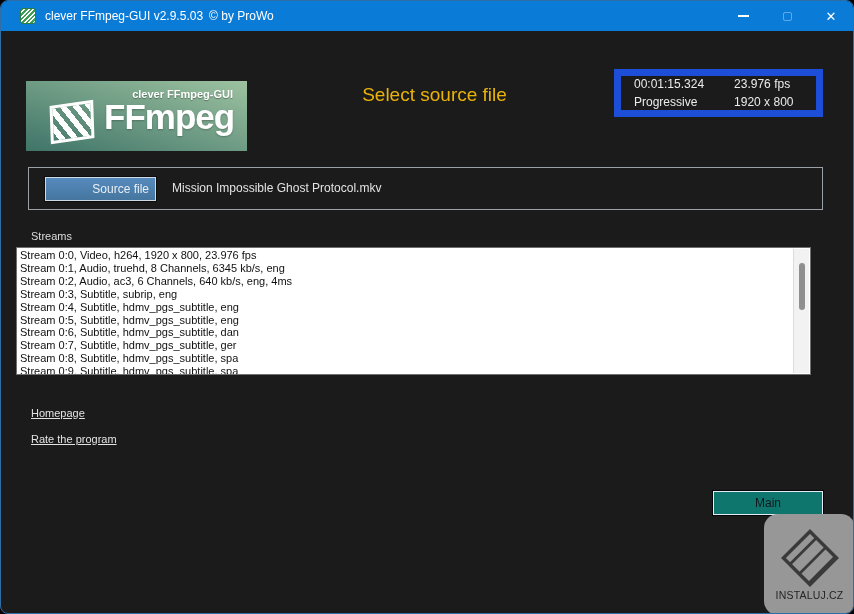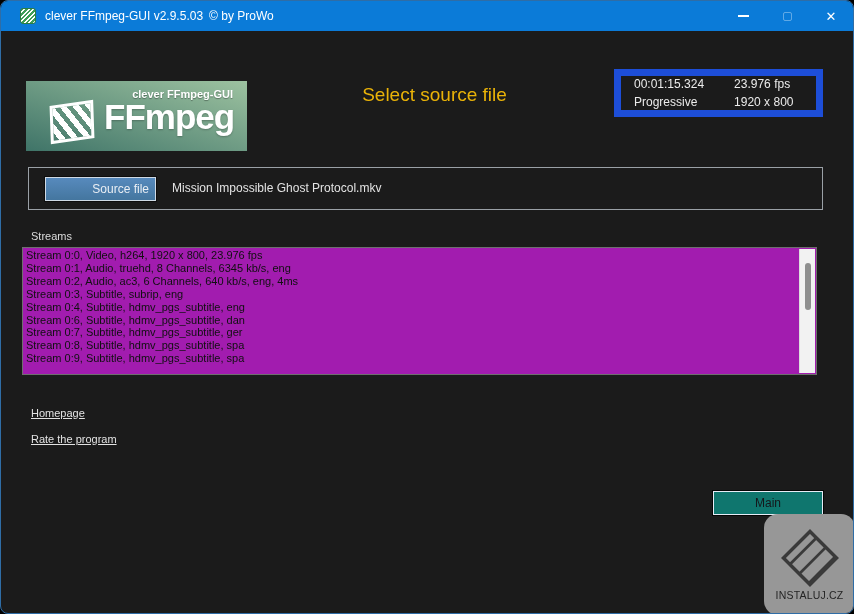--- a/index.html
+++ b/index.html
@@ -56,22 +56,22 @@
   .btn-source{
     position:absolute;left:16px;top:9px;width:111px;height:24px;
     background:linear-gradient(#578abd,#44769f);
     border:1px solid #cfdae5;box-shadow:0 0 0 1px #0d0d0d;
     color:#e9eef4;font-size:12px;font-family:inherit;cursor:pointer;text-align:right;
   }
   .source-filename{position:absolute;left:143px;top:13px;font-size:12px;color:#e3e3e3;}
   
   .streams-label{position:absolute;left:30px;top:229px;font-size:11px;color:#dcdcdc;}
   .listbox{
-    position:absolute;left:21px;top:246px;width:795px;height:128px;
-    background:#a21caf;border:1px solid #6f6f6f;overflow:hidden;
+    position:absolute;left:15px;top:246px;width:795px;height:128px;
+    background:#ffffff;border:1px solid #6f6f6f;overflow:hidden;
   }
   .listbox ul{margin:0;padding:1px 0 0 3px;list-style:none;font-size:11px;line-height:12.9px;color:#101010;}
   .listbox li{white-space:nowrap;cursor:default;}
   .v-scrollbar{
     position:absolute;top:1px;right:1px;bottom:1px;width:16px;background:#f2f2f2;
     border-left:1px solid #dcdcdc;
   }
   .v-thumb{position:absolute;top:14px;left:5px;width:6px;height:47px;background:#8f8f8f;border-radius:3px;}
   
   .page-link{position:absolute;left:30px;font-size:11px;color:#e2e2e2;text-decoration:underline;cursor:pointer;}
@@ -137,20 +137,21 @@
   </div>
 
   <div class="streams-label">Streams</div>
   <div class="listbox">
     <ul>
       <li>Stream 0:0, Video, h264, 1920 x 800, 23.976 fps</li>
       <li>Stream 0:1, Audio, truehd, 8 Channels, 6345 kb/s, eng</li>
       <li>Stream 0:2, Audio, ac3, 6 Channels, 640 kb/s, eng, 4ms</li>
       <li>Stream 0:3, Subtitle, subrip, eng</li>
       <li>Stream 0:4, Subtitle, hdmv_pgs_subtitle, eng</li>
+      <li>Stream 0:5, Subtitle, hdmv_pgs_subtitle, eng</li>
       <li>Stream 0:6, Subtitle, hdmv_pgs_subtitle, dan</li>
       <li>Stream 0:7, Subtitle, hdmv_pgs_subtitle, ger</li>
       <li>Stream 0:8, Subtitle, hdmv_pgs_subtitle, spa</li>
       <li>Stream 0:9, Subtitle, hdmv_pgs_subtitle, spa</li>
     </ul>
     <div class="v-scrollbar">
       <div class="v-thumb"></div>
     </div>
   </div>
 

